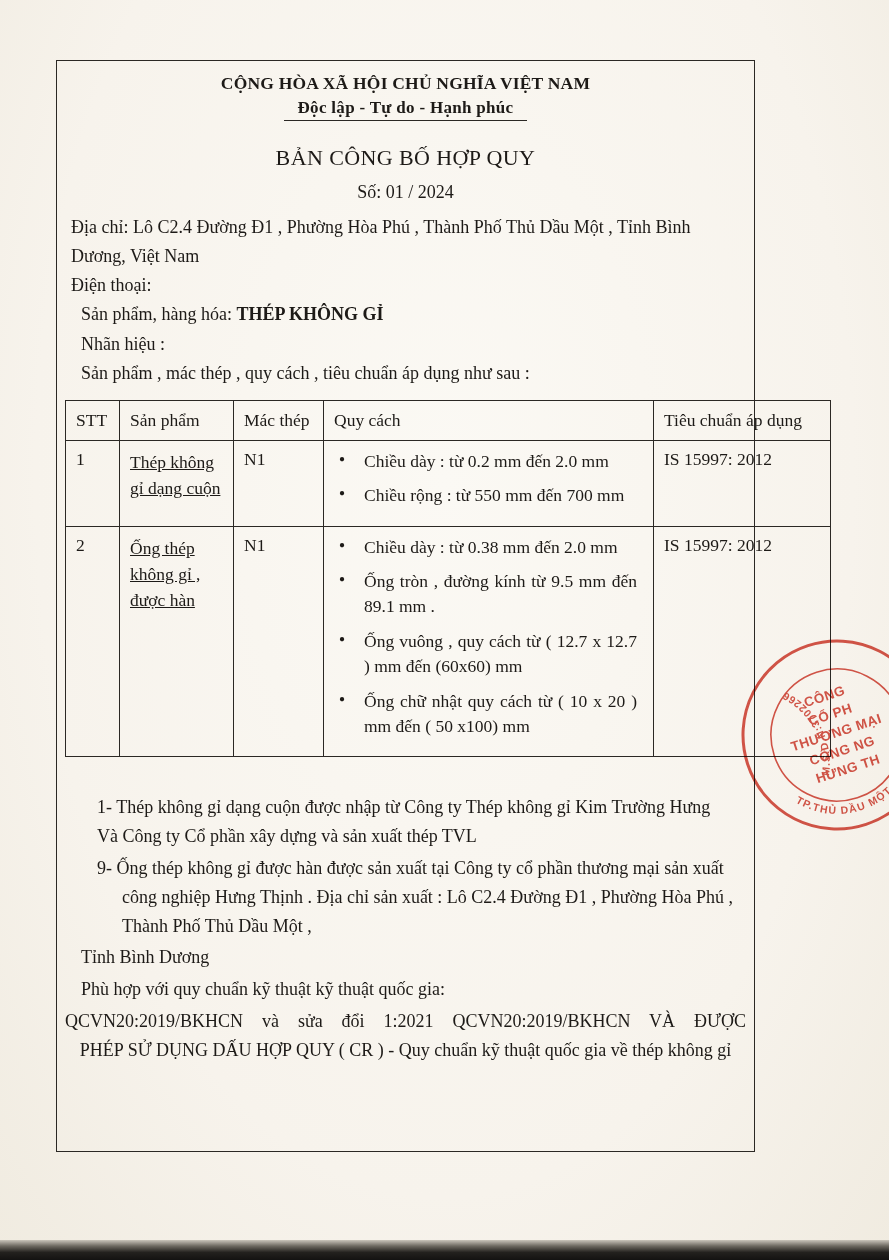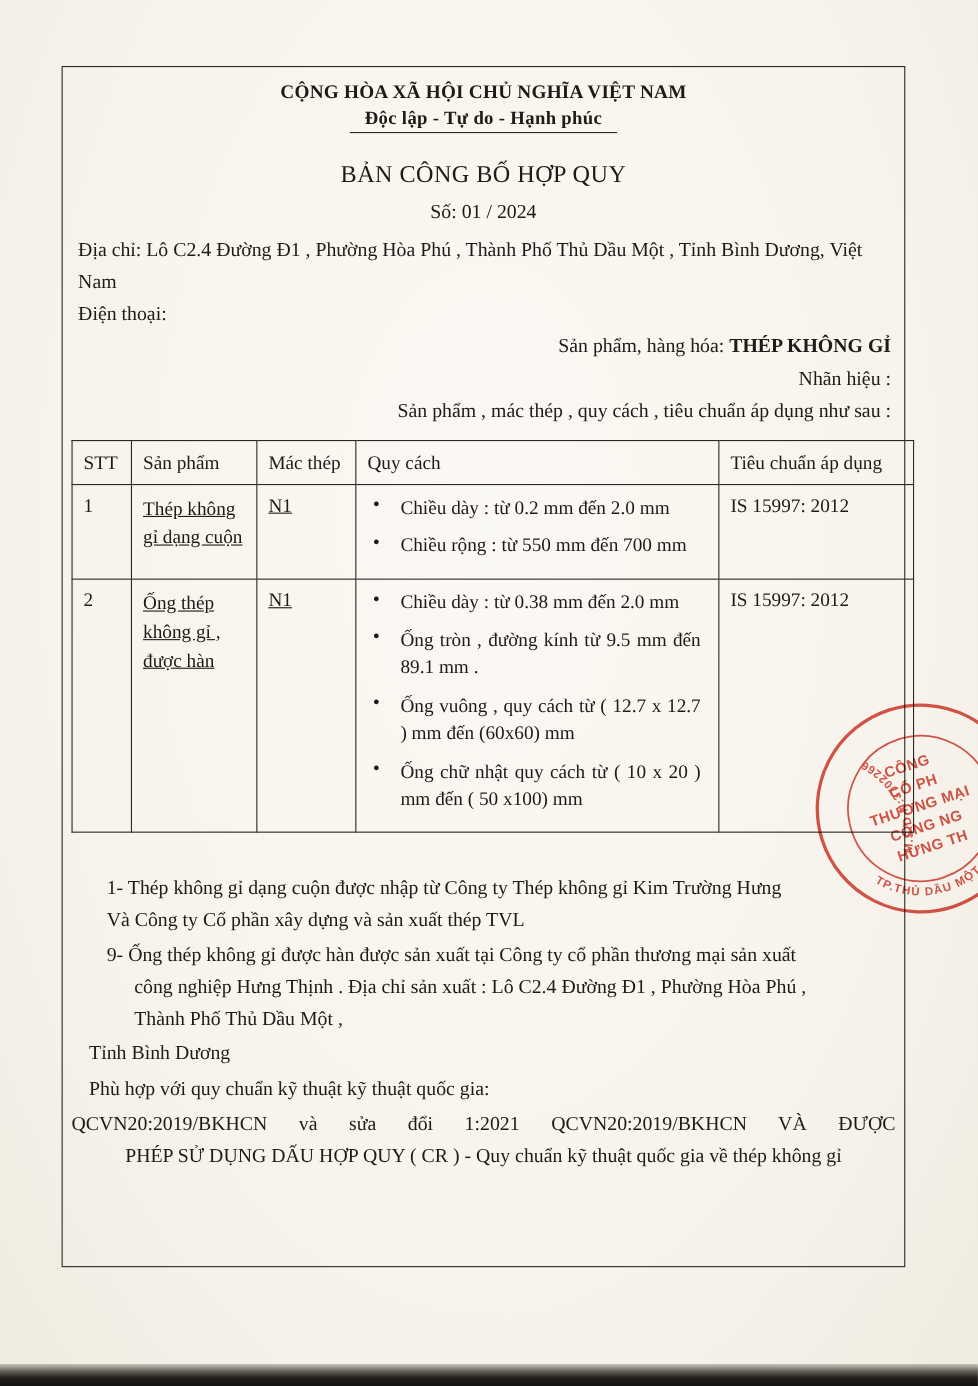--- a/index.html
+++ b/index.html
@@ -12,54 +12,54 @@
     height: 1260px;
     overflow: hidden;
     background: radial-gradient(ellipse at 50% 38%, #fbf9f4 0%, #f7f3ec 65%, #f0ebe0 100%);
     font-family: "Liberation Serif", "DejaVu Serif", serif;
     color: #1d1a17;
   }
 
   .doc-border {
     position: absolute;
     left: 56px; top: 60px;
-    width: 767px; height: 1092px;
+    width: 699px; height: 1092px;
     border: 1.6px solid #2b2824;
     padding: 12px 8px 0 8px;
   }
 
   .nat-line1 { text-align: center; font-weight: bold; font-size: 17.5px; letter-spacing: .2px; }
   .nat-line2-wrap { text-align: center; margin-top: 4px; }
   .nat-line2 {
     display: inline-block; font-weight: bold; font-size: 17px;
     border-bottom: 1.7px solid #2b2824; padding: 0 14px 2px 14px; letter-spacing: .3px;
   }
 
   .doc-title { text-align: center; font-size: 22px; font-weight: normal; margin-top: 24px; letter-spacing: .4px; }
   .doc-number { text-align: center; font-size: 18px; margin-top: 11px; }
 
   .info { margin-top: 10px; }
   .line { font-size: 18px; line-height: 1.62; margin: 0 4px 0 6px; }
-  .line.indent { margin-left: 16px; text-align: right; }
+  .line.indent { margin-left: 16px; }
   .product-value { font-weight: bold; }
 
   .spec-table {
     width: 100%; border-collapse: collapse; table-layout: fixed;
     margin-top: 12px; font-size: 17.5px;
   }
   .c-stt { width: 54px; } .c-sp { width: 114px; } .c-mt { width: 90px; }
   .c-qc { width: 330px; } .c-tc { width: 177px; }
   .spec-table th, .spec-table td {
     border: 1.6px solid #2b2824; vertical-align: top;
     padding: 8px 10px; font-weight: normal; text-align: left;
   }
   .spec-table thead th { padding: 9px 10px; vertical-align: middle; }
   .th-stt, .cell-stt { text-align: center; }
   .cell-sp { text-align: justify; line-height: 1.5; text-decoration: underline; }
-  .cell-mt { padding-left: 24px; text-decoration: underline; }
+  .cell-mt { padding-left: 24px; }
   .cell-qc { padding: 10px 8px 6px 12px; }
   .qc-list { list-style: none; }
   .qc-item {
     position: relative; padding-left: 30px; padding-right: 6px;
     text-align: justify; line-height: 1.45; margin-bottom: 9px;
   }
   .qc-item::before { content: "●"; position: absolute; left: 5px; top: 3px; font-size: 10px; }
 
   .notes { margin-top: 36px; font-size: 18px; line-height: 1.6; }
   .note { margin-left: 32px; margin-right: 8px; margin-bottom: 3px; }

